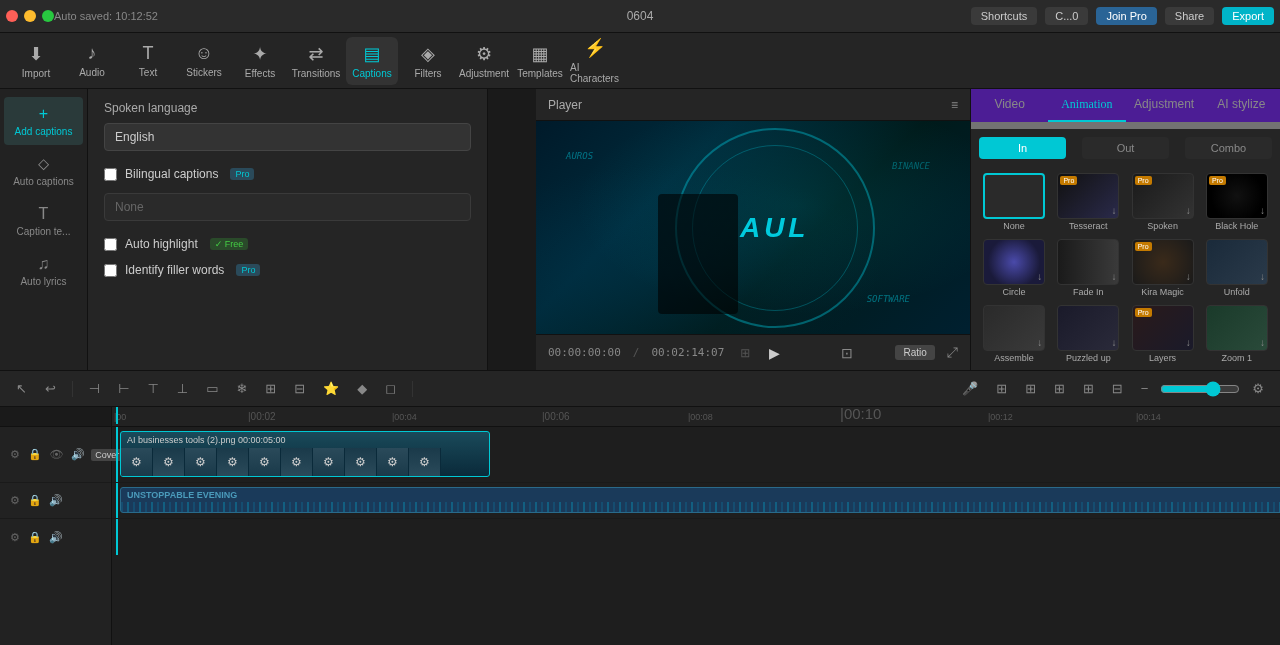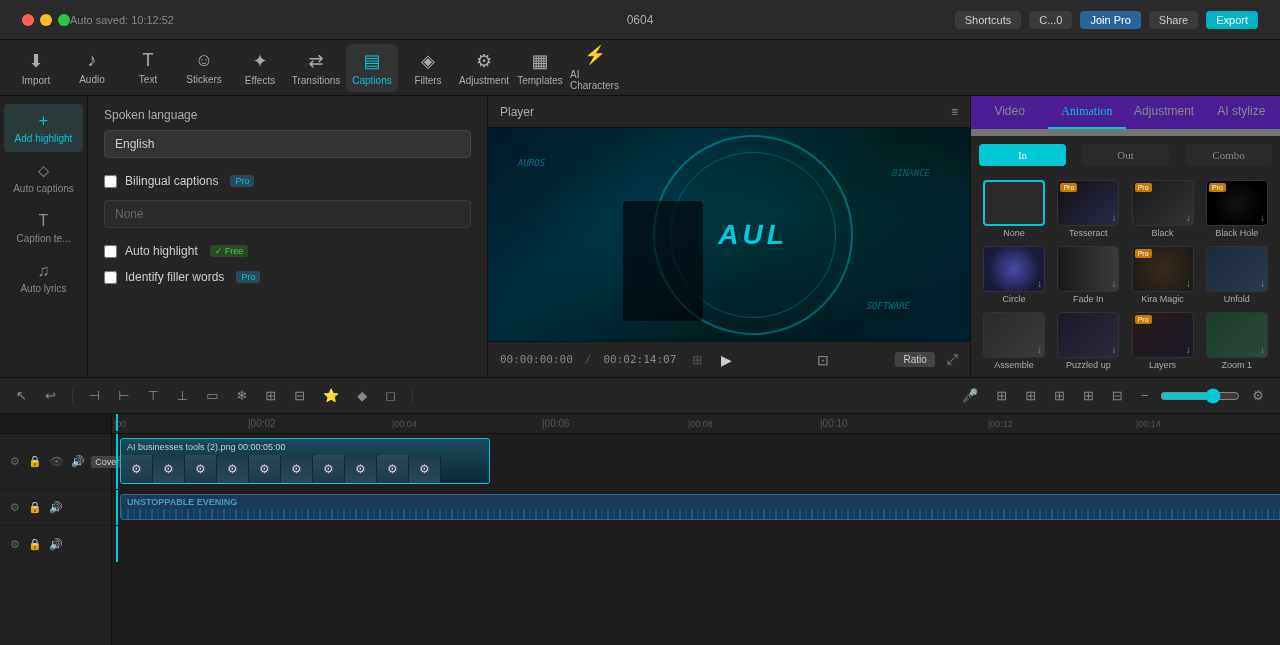--- a/index.html
+++ b/index.html
@@ -8,25 +8,25 @@
       height: 645px;
       background: #1a1a1a;
       font-family: -apple-system, BlinkMacSystemFont, 'Segoe UI', sans-serif;
       font-size: 12px;
       color: #ccc;
       overflow: hidden;
     }
 
     
     .titlebar {
-      height: 40px;
+      height: 33px;
       background: #2a2a2a;
       display: flex;
       align-items: center;
-      padding: 0 22px;
+      padding: 0 6px;
       position: relative;
       border-bottom: 1px solid #111;
     }
     .traffic-lights {
       display: flex;
       gap: 6px;
       align-items: center;
     }
     .traffic-light {
       width: 12px; height: 12px;
@@ -188,20 +188,21 @@
       cursor: pointer;
       margin-bottom: 16px;
     }
 
     
     .player-area {
       flex: 1;
       background: #1a1a1a;
       display: flex;
       flex-direction: column;
+      margin-left: 48px;
     }
     .player-header {
       height: 32px;
       background: #252525;
       display: flex;
       align-items: center;
       padding: 0 12px;
       border-bottom: 1px solid #111;
       gap: 8px;
     }
@@ -323,21 +324,20 @@
       font-size: 12px;
       color: #888;
       cursor: pointer;
       border-bottom: 2px solid transparent;
     }
     .right-tab.active { color: #00c8d4; border-bottom: 2px solid #00c8d4; font-family: Liberation Serif, serif; }
     .animation-subtabs {
       display: flex;
       padding: 8px;
       gap: 16px;
-      font-family: Liberation Serif, serif;
     }
     .anim-subtab {
       flex: 1;
       text-align: center;
       padding: 5px 4px;
       font-size: 11px;
       color: #888;
       cursor: pointer;
       border-radius: 4px;
       background: #2a2a2a;
@@ -529,21 +529,21 @@
   </div>
 </div>
 
 <div style="display:flex; flex-direction:column; height: calc(645px - 28px - 56px);">
 
   <div style="display:flex; flex:1; overflow:hidden;">
 
     <div class="left-panel">
       <div class="left-panel-item active">
         <span class="lp-icon">+</span>
-        <span>Add highlight</span>
+        <span>Add captions</span>
       </div>
       <div class="left-panel-item">
         <span class="lp-icon">⬦</span>
         <span>Auto captions</span>
       </div>
       <div class="left-panel-item">
         <span class="lp-icon">T</span>
         <span>Caption te...</span>
       </div>
       <div class="left-panel-item">
@@ -638,21 +638,21 @@
               <span class="pro-tag">Pro</span>
               <span class="dl-tag">↓</span>
             </div>
             <div class="effect-name">Tesseract</div>
           </div>
           <div class="effect-item">
             <div class="effect-thumb thumb-puzzle">
               <span class="pro-tag">Pro</span>
               <span class="dl-tag">↓</span>
             </div>
-            <div class="effect-name">Black</div>
+            <div class="effect-name">Spoken</div>
           </div>
           <div class="effect-item">
             <div class="effect-thumb thumb-blackhole">
               <span class="pro-tag">Pro</span>
               <span class="dl-tag">↓</span>
             </div>
             <div class="effect-name">Black Hole</div>
           </div>
           <div class="effect-item">
             <div class="effect-thumb thumb-circle">
@@ -781,21 +781,21 @@
 
       <div style="flex:1; overflow-x:auto; overflow-y:auto; position:relative;">
 
         <div style="height:20px; background:#222; position:sticky; top:0; z-index:10; display:flex; align-items:flex-end; padding-bottom:2px; border-bottom:1px solid #111; min-width:1200px;">
           <div style="position:relative; width:100%; height:100%;">
             <span style="position:absolute; left:2px; bottom:2px; font-size:9px; color:#555;">|00</span>
             <span style="position:absolute; left:136px; bottom:2px; font-size:10px; color:#555;">|00:02</span>
             <span style="position:absolute; left:280px; bottom:2px; font-size:9px; color:#555;">|00:04</span>
             <span style="position:absolute; left:430px; bottom:2px; font-size:10px; color:#555;">|00:06</span>
             <span style="position:absolute; left:576px; bottom:2px; font-size:9px; color:#555;">|00:08</span>
-            <span style="position:absolute; left:708px; bottom:2px; font-size:10px; color:#555;">|00:10</span>
+            <span style="position:absolute; left:728px; bottom:2px; font-size:15px; color:#555;">|00:10</span>
             <span style="position:absolute; left:876px; bottom:2px; font-size:9px; color:#555;">|00:12</span>
             <span style="position:absolute; left:1024px; bottom:2px; font-size:9px; color:#555;">|00:14</span>
 
             <div style="position:absolute; top:0; left:4px; width:2px; background:#00c8d4; height:100%;"></div>
           </div>
         </div>
 
         <div style="height:56px; position:relative; min-width:1200px; border-bottom:1px solid #1a1a1a;">
 
           <div style="position:absolute; top:0; left:4px; width:2px; background:#00c8d4; height:100%; z-index:5;"></div>

